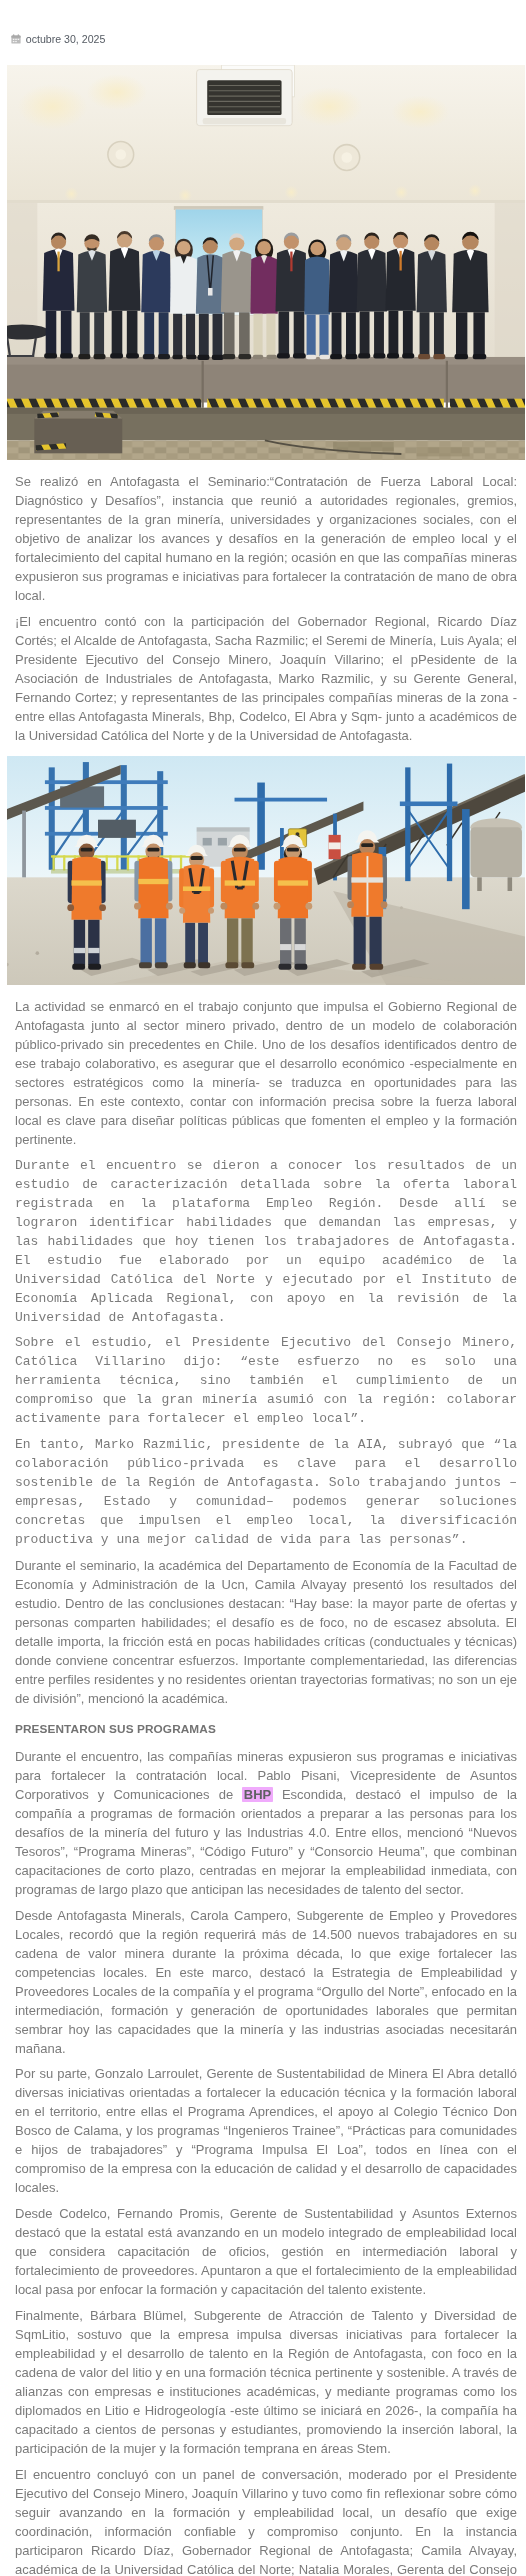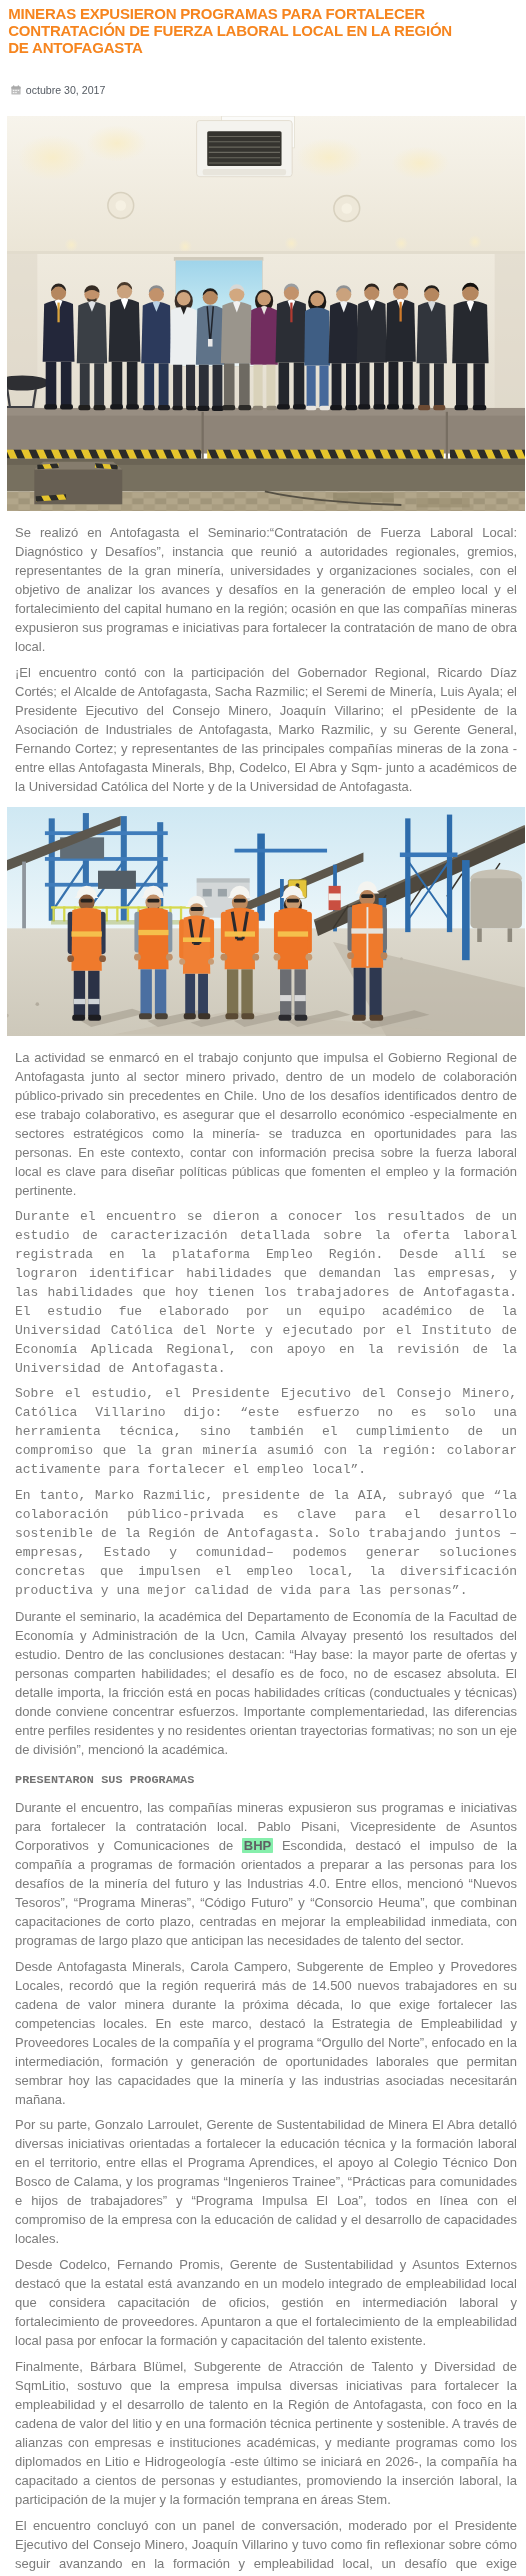--- a/index.html
+++ b/index.html
@@ -22,46 +22,45 @@
   figure.photo svg{display:block;width:518px;height:auto;}
 
   p.body{
     font-size:13px;line-height:19px;color:#7b7b7b;
     text-align:justify;margin:0 0 6.8px;
   }
   .gap-lg{margin-top:30px;font-family:Liberation Mono, monospace;}
 
   h2.section{font-size:11.8px;line-height:14.4px;font-weight:700;color:#737373;
     margin:9px 0 0;letter-spacing:0.1px;}
-  h2.section.sec-b{margin:14.4px 0 10px;font-family:Liberation Mono, monospace;}
-
-  mark.brand{background:#86efac;color:#5f6064;font-weight:700;padding:0 1.5px;border-radius:0.8px;}
+  h2.section.sec-b{margin:14.4px 0 10px;}
+
+  mark.brand{background:#f0abfc;color:#5f6064;font-weight:700;padding:0 1.5px;border-radius:0.8px;}
 </style>
 </head>
 <body>
 
 <div class="page">
 
-  <h1 class="title">MINERAS EXPUSIERON PROGRAMAS PARA FORTALECER CONTRATACIÓN DE FUERZA LABORAL LOCAL EN LA REGIÓN DE ANTOFAGASTA</h1>
 
   <div class="date-row">
     <span class="cal-icon">
       <svg viewBox="0 0 13 13" width="10" height="10">
         <rect x="0.5" y="2" width="12" height="10.5" rx="1.2" fill="#bcbcbc"></rect>
         <rect x="0.5" y="2" width="12" height="3" rx="1.2" fill="#a9a9a9"></rect>
         <rect x="2.6" y="0.4" width="1.8" height="3" rx="0.9" fill="#a9a9a9"></rect>
         <rect x="8.6" y="0.4" width="1.8" height="3" rx="0.9" fill="#a9a9a9"></rect>
         <rect x="2.4" y="6.2" width="2" height="1.6" fill="#f5f5f5"></rect>
         <rect x="5.5" y="6.2" width="2" height="1.6" fill="#f5f5f5"></rect>
         <rect x="8.6" y="6.2" width="2" height="1.6" fill="#f5f5f5"></rect>
         <rect x="2.4" y="9" width="2" height="1.6" fill="#f5f5f5"></rect>
         <rect x="5.5" y="9" width="2" height="1.6" fill="#f5f5f5"></rect>
       </svg>
     </span>
-    <span>octubre 30, 2017</span>
+    <span>octubre 30, 2025</span>
   </div>
 
   <figure class="photo f1">
     <svg viewBox="0 0 683 522" preserveAspectRatio="none" role="img">
       <defs>
         <linearGradient id="ceil" x1="0" y1="0" x2="0" y2="1">
           <stop offset="0" stop-color="#f7f4ec"></stop>
             <stop offset="1" stop-color="#ebe5d6"></stop>
         </linearGradient>
         <linearGradient id="wall" x1="0" y1="0" x2="0" y2="1">

